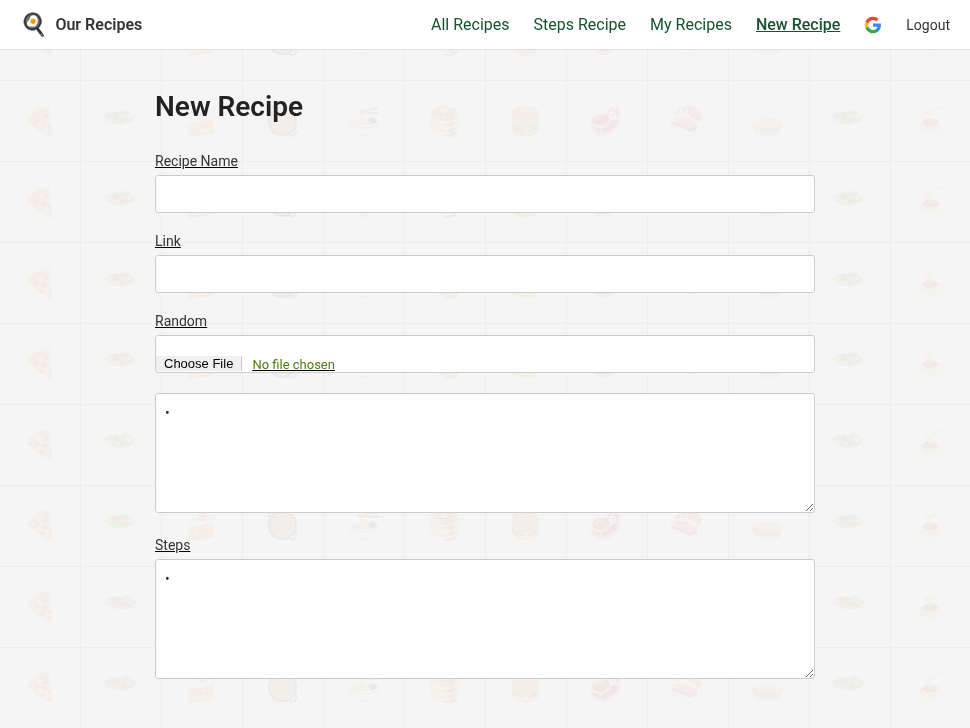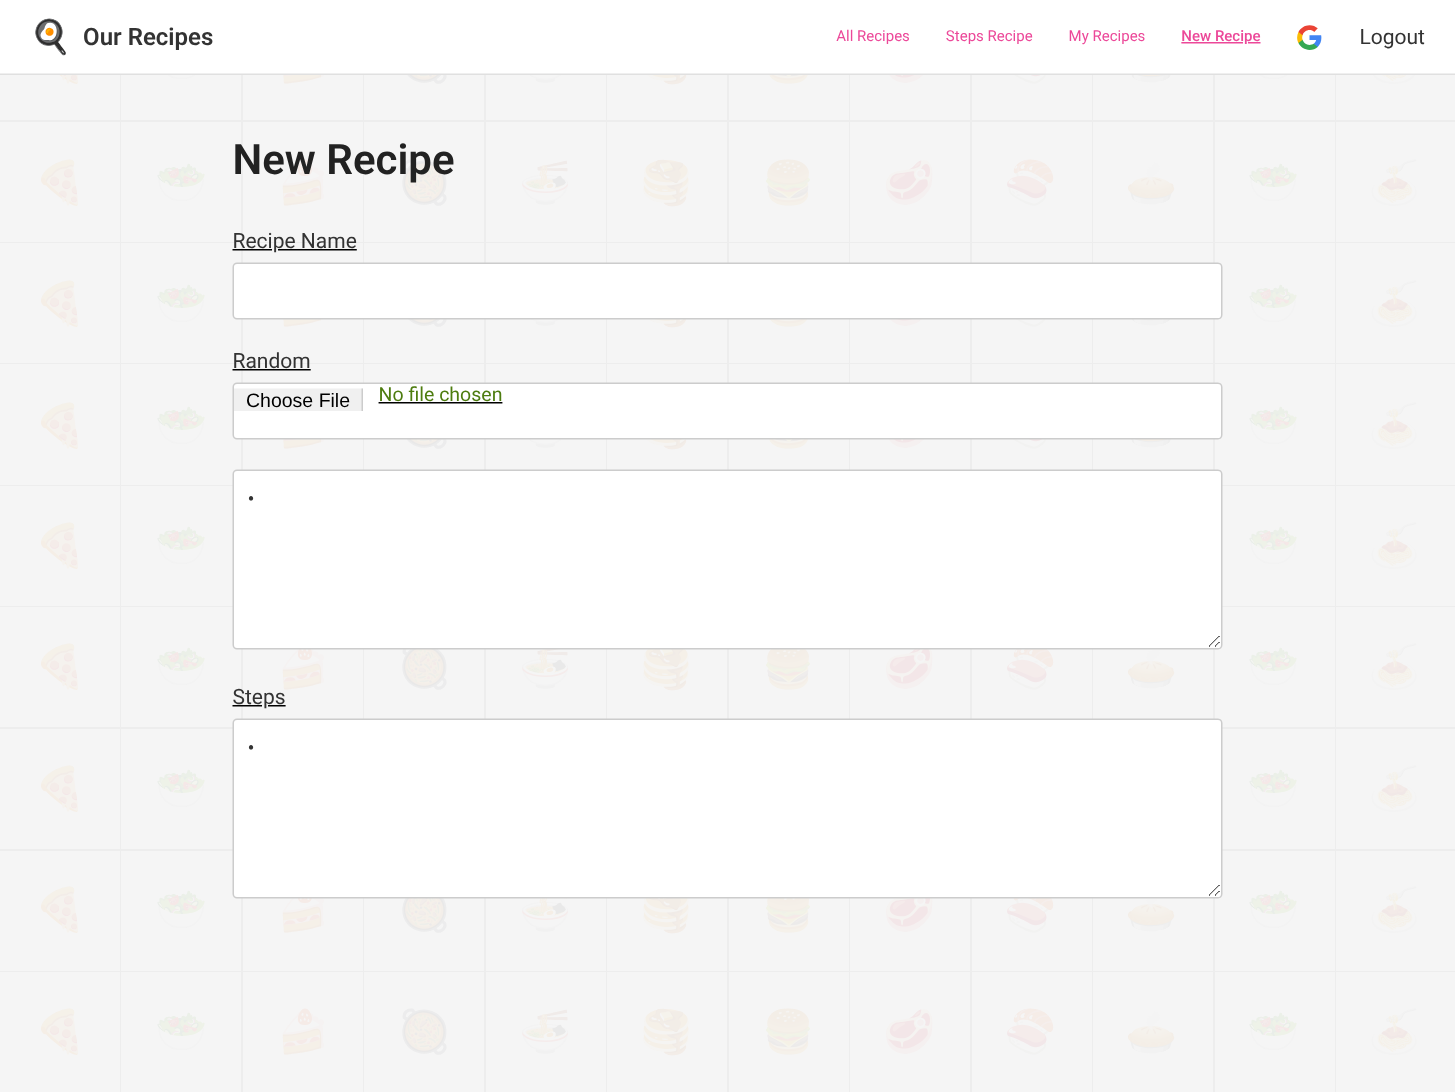--- a/index.html
+++ b/index.html
@@ -93,22 +93,22 @@
       font-size: 22px;
     }
 
     .navbar-links {
       display: flex;
       align-items: center;
       gap: 24px;
     }
 
     .nav-link {
-      font-size: 10px;
-      color: #ec4899;
+      font-size: 16px;
+      color: #14532d;
       text-decoration: none;
       cursor: pointer;
       text-align: right;
     }
 
     .nav-link.active {
       text-decoration: underline;
       font-weight: 500;
     }
 
@@ -165,21 +165,21 @@
       outline: none;
     }
 
     .file-input-wrapper {
       width: 100%;
       height: 38px;
       border: 1px solid #cccccc;
       border-radius: 3px;
       background: #ffffff;
       display: flex;
-      align-items: flex-start;
+      align-items: flex-end;
       overflow: hidden;
     }
 
     .choose-file-btn {
       height: 100%;
       padding: 0 8px;
       background: #f0f0f0;
       border: none;
       border-right: 1px solid #cccccc;
       font-size: 13px;
@@ -359,20 +359,24 @@
 <main class="main-content">
   <h1 class="page-title">New Recipe</h1>
 
   <form>
 
     <div class="form-group">
       <label class="form-label">Recipe Name</label>
       <input type="text" class="form-input" placeholder="" style="">
     </div>
 
+    <div class="form-group">
+      <label class="form-label">Link</label>
+      <input type="text" class="form-input" placeholder="" style="">
+    </div>
 
     <div class="form-group">
       <label class="form-label">Random</label>
       <div class="file-input-wrapper">
 
         <label for="image-file">
           <button type="button" class="choose-file-btn">Choose File</button>
         </label>
         <span class="file-name-display">No file chosen</span>
       </div>

